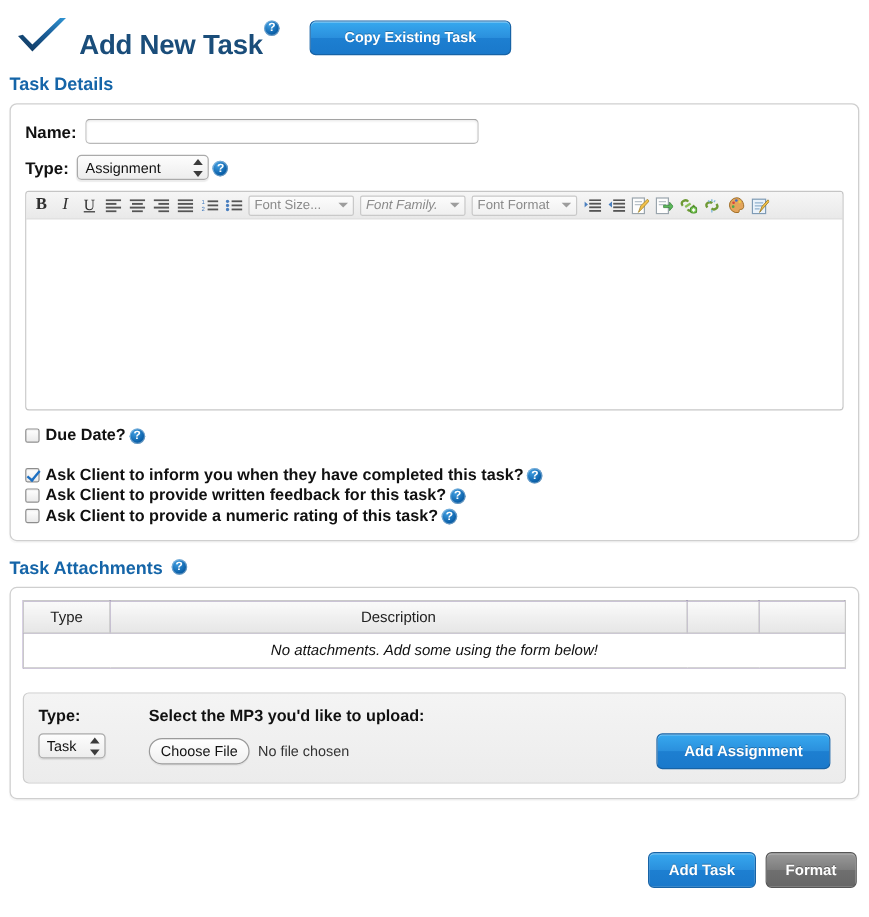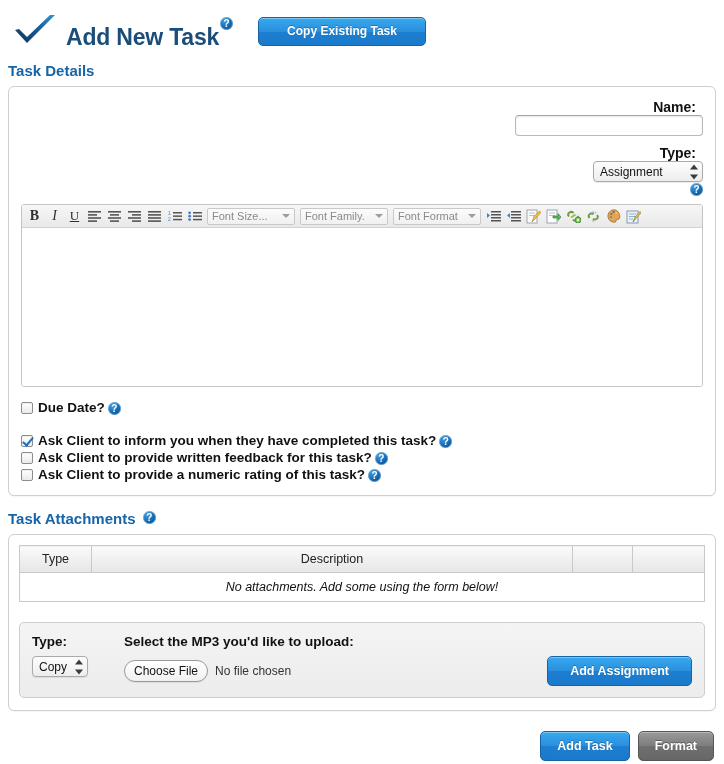--- a/index.html
+++ b/index.html
@@ -112,23 +112,22 @@
     box-shadow: 0 1px 1px rgba(0,0,0,0.04);
     box-sizing: border-box;
   }
   .panel-inner {
     padding: 12px 12px 12px 12px;
   }
 
   
   .field-row {
     display: flex;
-    align-items: flex-end;
+    align-items: center;
     margin-bottom: 9px;
-    flex-direction: column;
   }
   .field-label {
     font-size: 14px;
     font-weight: bold;
     color: #111;
     margin-right: 7px;
   }
   .text-input {
     flex: 1 1 auto;
     height: 21px;
@@ -365,21 +364,21 @@
   .add-attach-btn {
     margin-left: auto;
     padding: 7px 22px;
     font-size: 12.5px;
   }
 
   
   .footer-bar {
     position: absolute;
     right: 10px;
-    bottom: 3px;
+    bottom: 24px;
     display: flex;
     gap: 8px;
     align-items: center;
   }
   .footer-bar .btn { padding: 7px 16px; font-size: 12.5px; }
 
   .icon-img { display:block; }
 </style>
 </head>
 <body>
@@ -497,21 +496,21 @@
                 <rect x="5" y="4.4" width="9" height="1.5"></rect>
             <rect x="5" y="7.8" width="9" height="1.5"></rect>
               </g>
             </svg>
         </span>
 
         <span class="tb-select" style="min-width:88px;">
           <span>Font Size...</span>
           <span class="cv"></span>
         </span>
-        <span class="tb-select" style="min-width:88px;">
+        <span class="tb-select" style="min-width:88px;font-style:italic;">
           <span>Font Family.</span>
           <span class="cv"></span>
         </span>
         <span class="tb-select" style="min-width:88px;">
           <span>Font Format</span>
           <span class="cv"></span>
         </span>
 
         <span class="tb-btn">
           <svg width="14" height="11" viewBox="0 0 14 11">
@@ -665,21 +664,21 @@
       </tbody>
     </table>
   </div>
 
   <div class="upload-box">
     <div class="upload-grid">
       <div class="upl-col-type">
         <div class="upl-top">Type:</div>
         <div class="upl-bottom">
           <span class="mac-select small">
-            <span>Copy</span>
+            <span>Task</span>
             <span class="stepper">
                 <i class="up"></i>
                 <i class="dn"></i>
               </span>
           </span>
         </div>
       </div>
       <div class="upl-col-file">
         <div class="upl-top">Select the MP3 you'd like to upload:</div>
         <div class="upl-bottom">

